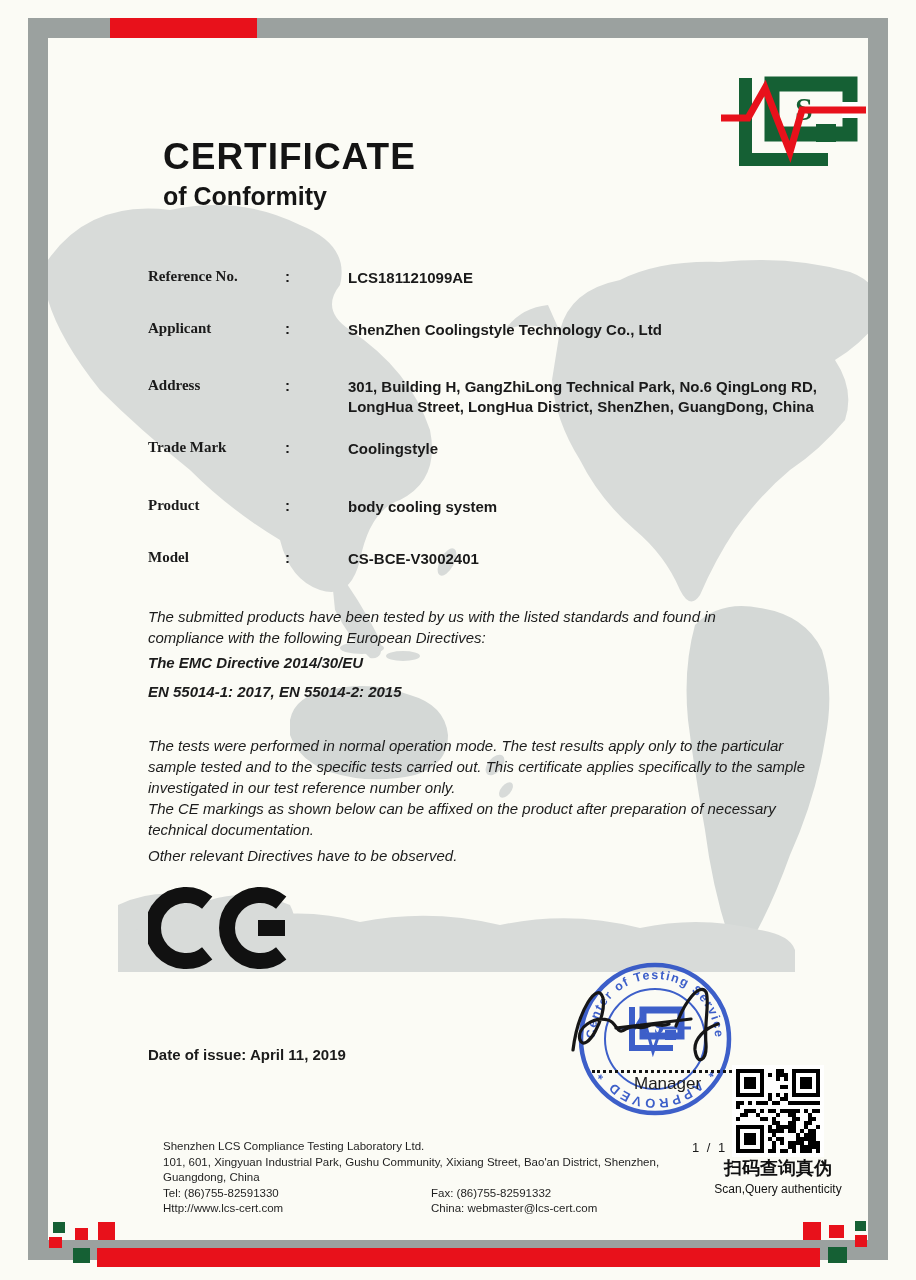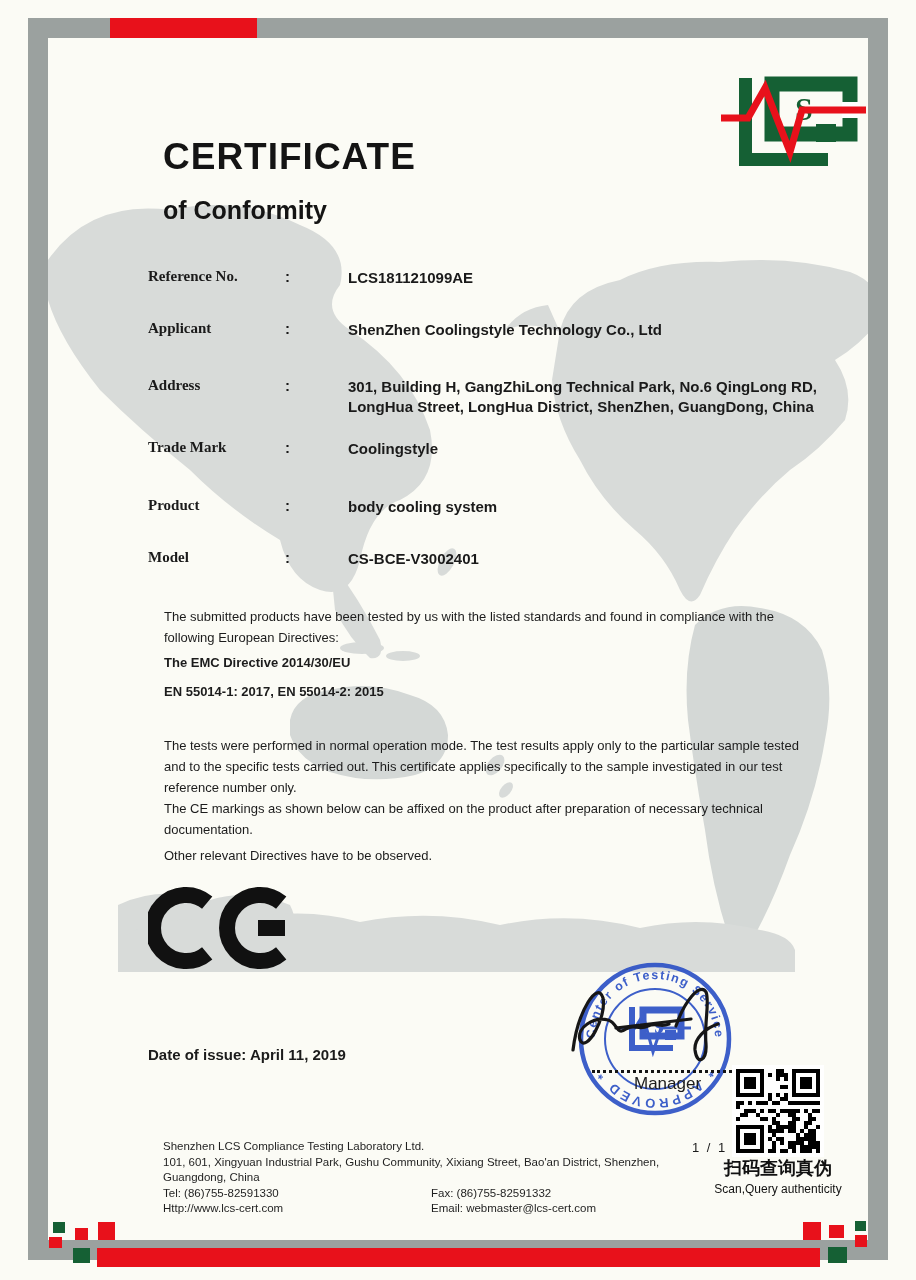--- a/index.html
+++ b/index.html
@@ -10,27 +10,27 @@
   
   .frame{position:absolute;left:28px;top:18px;width:860px;height:1242px;
          border:20px solid #9ba19f;box-sizing:border-box;z-index:2;}
   .decor{position:absolute;z-index:3;}
   .red{background:#e8111b;}
   .green{background:#156034;}
   
   .content{position:absolute;inset:0;z-index:4;padding-left:20px;}
   .title{position:absolute;left:163px;top:136px;}
   .title .t1{font-size:37px;font-weight:bold;letter-spacing:1px;color:#141414;}
-  .title .t2{font-size:25px;font-weight:bold;margin-top:18px;color:#141414;}
+  .title .t2{font-size:25px;font-weight:bold;margin-top:4px;color:#141414;}
   .logo{position:absolute;left:718px;top:58px;}
   .field-row{position:absolute;left:148px;display:flex;font-size:15px;font-weight:bold;color:#1a1a1a;}
   .field-row .lab{width:137px;font-family:Liberation Serif, serif;}
   .field-row .col{width:22px;}
   .field-row .val{width:485px;line-height:20px;margin-left:41px;}
-  .para{position:absolute;left:164px;font-size:13px;line-height:21px;color:#1c1c1c;}
+  .para{position:absolute;left:148px;font-size:15px;line-height:21px;color:#1c1c1c;font-style:italic;}
   .bold{font-weight:bold;}
   .ce{position:absolute;left:148px;top:886px;}
   .date-issue{position:absolute;left:148px;top:1046px;font-size:15px;font-weight:bold;}
   .stamp{position:absolute;left:577px;top:962px;z-index:5;}
   .signature{position:absolute;left:558px;top:962px;z-index:6;}
   .dotline{position:absolute;left:592px;top:1056px;width:140px;height:14px;
            border-bottom:3px dotted #141414;z-index:7;}
   .manager{position:absolute;left:634px;top:1074px;font-size:17px;color:#1c1c1c;z-index:7;}
   .qr{position:absolute;left:732px;top:1065px;width:92px;height:92px;background:#fff;z-index:5;}
   .qr-cap{position:absolute;left:697px;top:1156px;width:162px;text-align:center;z-index:5;}
@@ -328,20 +328,20 @@
     <div class="footer">
       <div>Shenzhen LCS Compliance Testing Laboratory Ltd.</div>
       <div>101, 601, Xingyuan Industrial Park, Gushu Community, Xixiang Street, Bao'an District, Shenzhen,</div>
       <div>Guangdong, China</div>
       <div class="fcols">
         <div class="c1">Tel: (86)755-82591330</div>
         <div>Fax: (86)755-82591332</div>
       </div>
       <div class="fcols">
         <div class="c1">Http://www.lcs-cert.com</div>
-        <div>Email: webmaster@lcs-cert.com</div>
+        <div>China: webmaster@lcs-cert.com</div>
       </div>
     </div>
 
     <div class="pageno">1 / 1</div>
 
   </div>
 </div>
 
 </body></html>

